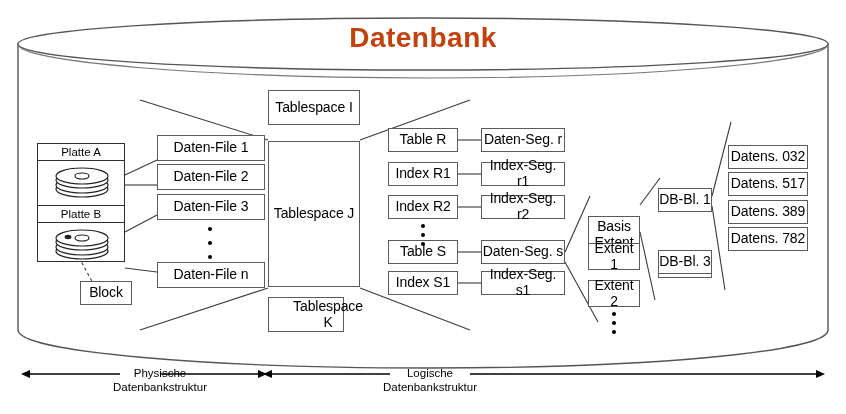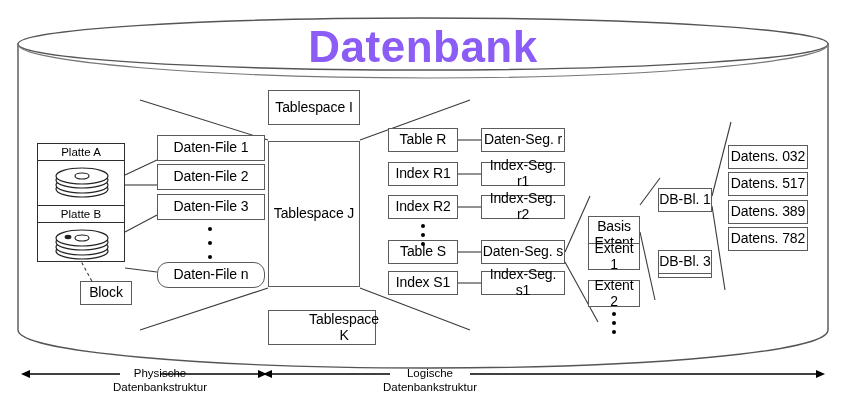--- a/index.html
+++ b/index.html
@@ -5,21 +5,21 @@
   html,body{margin:0;padding:0;background:#f2f2f2;}
   body{font-family:"Liberation Sans",sans-serif;}
   #stage{position:relative;width:846px;height:414px;background:#ffffff;overflow:hidden;}
   #svgroot{position:absolute;left:0;top:0;width:846px;height:414px;}
   .nodebox{position:absolute;box-sizing:border-box;background:#ffffff;border:1.3px solid #5b5b5b;
            display:flex;align-items:center;justify-content:center;text-align:center;
            font-family:"Liberation Sans",sans-serif;font-size:14px;color:#000;
            line-height:1.12;letter-spacing:-0.1px;z-index:5;}
   .nodebox.two-line{flex-direction:column;}
   .title{position:absolute;z-index:6;font-family:"Liberation Sans",sans-serif;
-         font-size:44px;font-weight:600;color:#8b5cf6;letter-spacing:0.5px;}
+         font-size:28px;font-weight:600;color:#c2410c;letter-spacing:0.5px;}
   .axlabel{position:absolute;z-index:6;text-align:center;
            font-family:"Liberation Sans",sans-serif;font-size:11.5px;color:#000;line-height:1.25;}
   .platte{position:absolute;box-sizing:border-box;background:#fff;border:1.3px solid #2d2d2d;z-index:5;}
   .platte .cap{box-sizing:border-box;height:17px;border-bottom:1.3px solid #2d2d2d;
                display:flex;align-items:center;justify-content:center;
                font-size:11.5px;font-family:"Liberation Sans",sans-serif;color:#000;}
   .platte .body{position:relative;height:100%;}
   .vdots{position:absolute;z-index:6;display:flex;flex-direction:column;
          align-items:center;justify-content:space-between;}
   .vdots i{display:block;width:4px;height:4px;border-radius:50%;background:#000;}
@@ -123,25 +123,25 @@
   <div class="nodebox" style="left:80px;top:281px;width:52px;height:24px;">Block</div>
 
   <div class="nodebox" style="left:157px;top:135px;width:108px;height:26px;">Daten-File 1</div>
   <div class="nodebox" style="left:157px;top:164px;width:108px;height:26px;">Daten-File 2</div>
   <div class="nodebox" style="left:157px;top:194px;width:108px;height:26px;">Daten-File 3</div>
   <div class="vdots" style="left:205px;top:227px;width:10px;height:32px;">
       <i></i>
       <i></i>
       <i></i>
     </div>
-  <div class="nodebox" style="left:157px;top:262px;width:108px;height:26px;border-radius:11px;">Daten-File n</div>
+  <div class="nodebox" style="left:157px;top:262px;width:108px;height:26px;">Daten-File n</div>
 
   <div class="nodebox" style="left:268px;top:90px;width:92px;height:35px;">Tablespace I</div>
   <div class="nodebox" style="left:268px;top:141px;width:92px;height:146px;">Tablespace J</div>
-  <div class="nodebox" style="left:268px;top:310px;width:108px;height:35px;padding-left:44px;">Tablespace K</div>
+  <div class="nodebox" style="left:268px;top:297px;width:76px;height:35px;padding-left:44px;">Tablespace K</div>
 
   <div class="nodebox" style="left:388px;top:128px;width:70px;height:24px;">Table R</div>
   <div class="nodebox" style="left:388px;top:162px;width:70px;height:24px;">Index R1</div>
   <div class="nodebox" style="left:388px;top:195px;width:70px;height:24px;">Index R2</div>
   <div class="vdots" style="left:418px;top:224px;width:10px;height:22px;">
       <i></i>
       <i></i>
       <i></i>
     </div>
   <div class="nodebox" style="left:388px;top:240px;width:70px;height:24px;">Table S</div>

